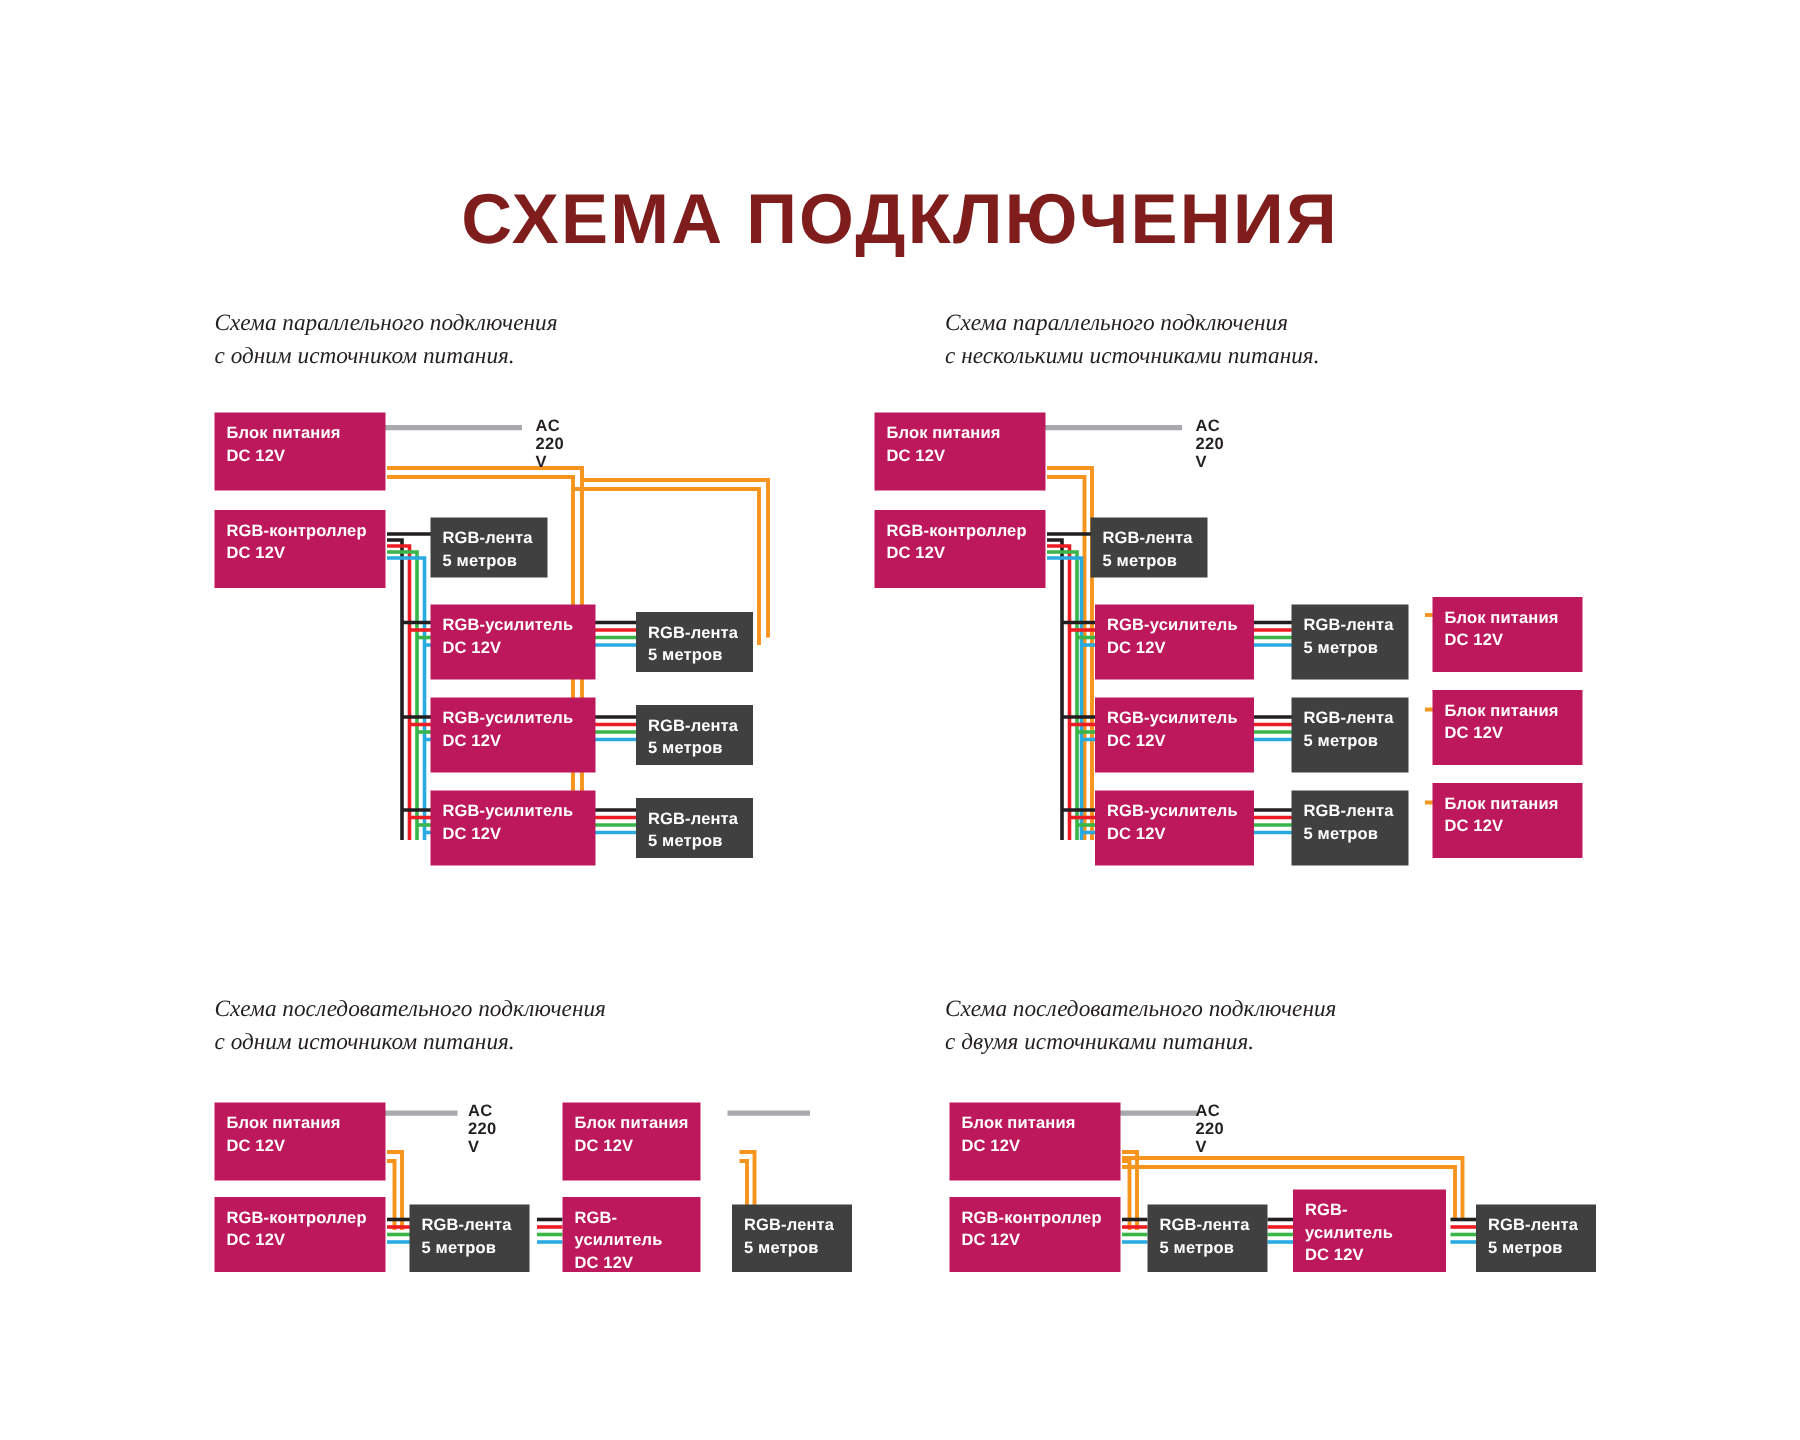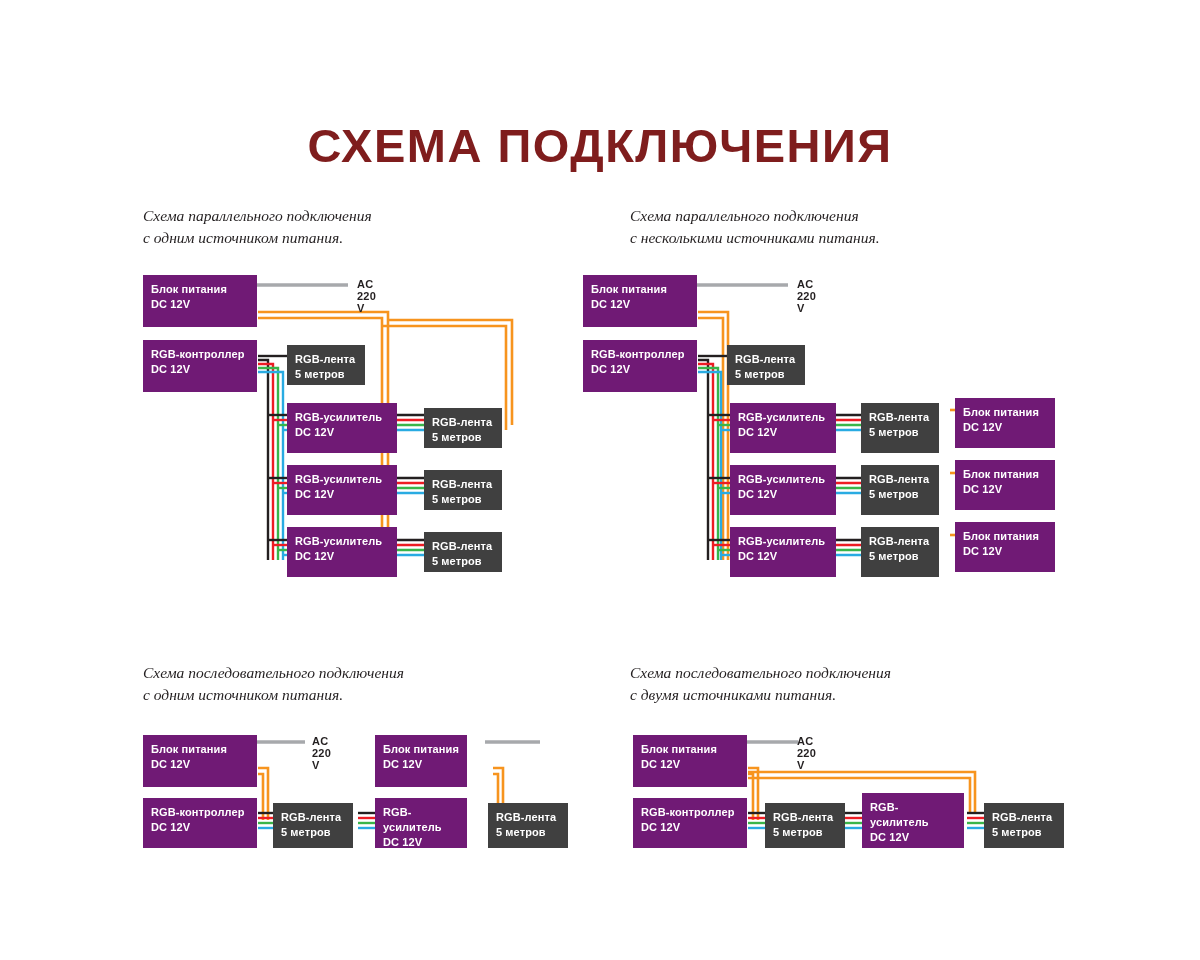--- a/index.html
+++ b/index.html
@@ -42,21 +42,21 @@
     position: absolute;
     box-sizing: border-box;
     color: #ffffff;
     font-size: 11px;
     font-weight: bold;
     line-height: 1.35;
     padding: 7px 8px 0 8px;
     white-space: pre-line;
     letter-spacing: 0.1px;
   }
-  .box.blue { background: #701a75; }
+  .box.blue { background: #be185d; }
   .box.gray { background: #404040; }
   .wire {
     position: absolute;
   }
   .label-ac {
     position: absolute;
     font-size: 11px;
     font-weight: bold;
     color: #231f20;
     letter-spacing: 0.2px;

